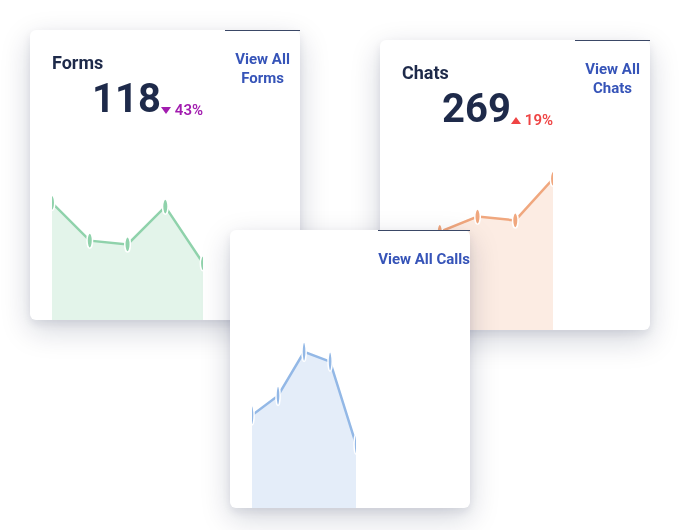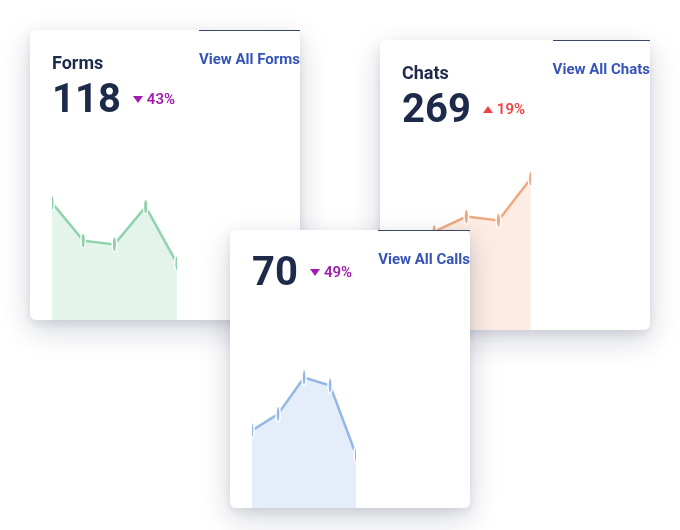--- a/index.html
+++ b/index.html
@@ -25,22 +25,23 @@
     flex-direction: column;
   }
   .title {
     font-size: 18px;
     font-weight: 700;
     color: #1e2a4a;
     margin-bottom: 6px;
   }
   .value-row {
     display: flex;
-    align-items: center;
-    gap: 12px;
+    align-items: flex-end;
+    gap: 0;
+    margin-left: 40px;
   }
   .value {
     font-size: 40px;
     font-weight: 700;
     color: #1e2a4a;
     line-height: 1;
   }
   .delta {
     display: inline-flex;
     align-items: center;
@@ -142,27 +143,20 @@
         </svg>
     </div>
   </div>
   <div class="footer">
     <span class="footer-link">View All Chats</span>
   </div>
 </div>
 
 <div id="card-ecommerce" class="card">
   <div class="card-body">
-    <div class="value-row">
-      <div class="value">70</div>
-      <span class="delta down">
-        <span class="arrow"></span>
-        <span>49%</span>
-      </span>
-    </div>
     <div class="chart-wrap">
       <svg viewBox="0 0 200 100" preserveAspectRatio="none">
           <path d="M0.0,62.0 L50.0,54.0 L100.0,36.0 L150.0,40.0 L200.0,74.0 L200,100 L0,100 Z" fill="rgba(147,184,230,0.25)" stroke="none"></path>
           <path d="M0.0,62.0 L50.0,54.0 L100.0,36.0 L150.0,40.0 L200.0,74.0" fill="none" stroke="#93b8e6" stroke-width="2.5" vector-effect="non-scaling-stroke"></path>
           <circle cx="0.0" cy="62.0" r="4" fill="#93b8e6" stroke="#ffffff" stroke-width="1.5" vector-effect="non-scaling-stroke"></circle>
           <circle cx="50.0" cy="54.0" r="4" fill="#93b8e6" stroke="#ffffff" stroke-width="1.5" vector-effect="non-scaling-stroke"></circle>
           <circle cx="100.0" cy="36.0" r="4" fill="#93b8e6" stroke="#ffffff" stroke-width="1.5" vector-effect="non-scaling-stroke"></circle>
           <circle cx="150.0" cy="40.0" r="4" fill="#93b8e6" stroke="#ffffff" stroke-width="1.5" vector-effect="non-scaling-stroke"></circle>
           <circle cx="200.0" cy="74.0" r="4" fill="#93b8e6" stroke="#ffffff" stroke-width="1.5" vector-effect="non-scaling-stroke"></circle>
         </svg>

